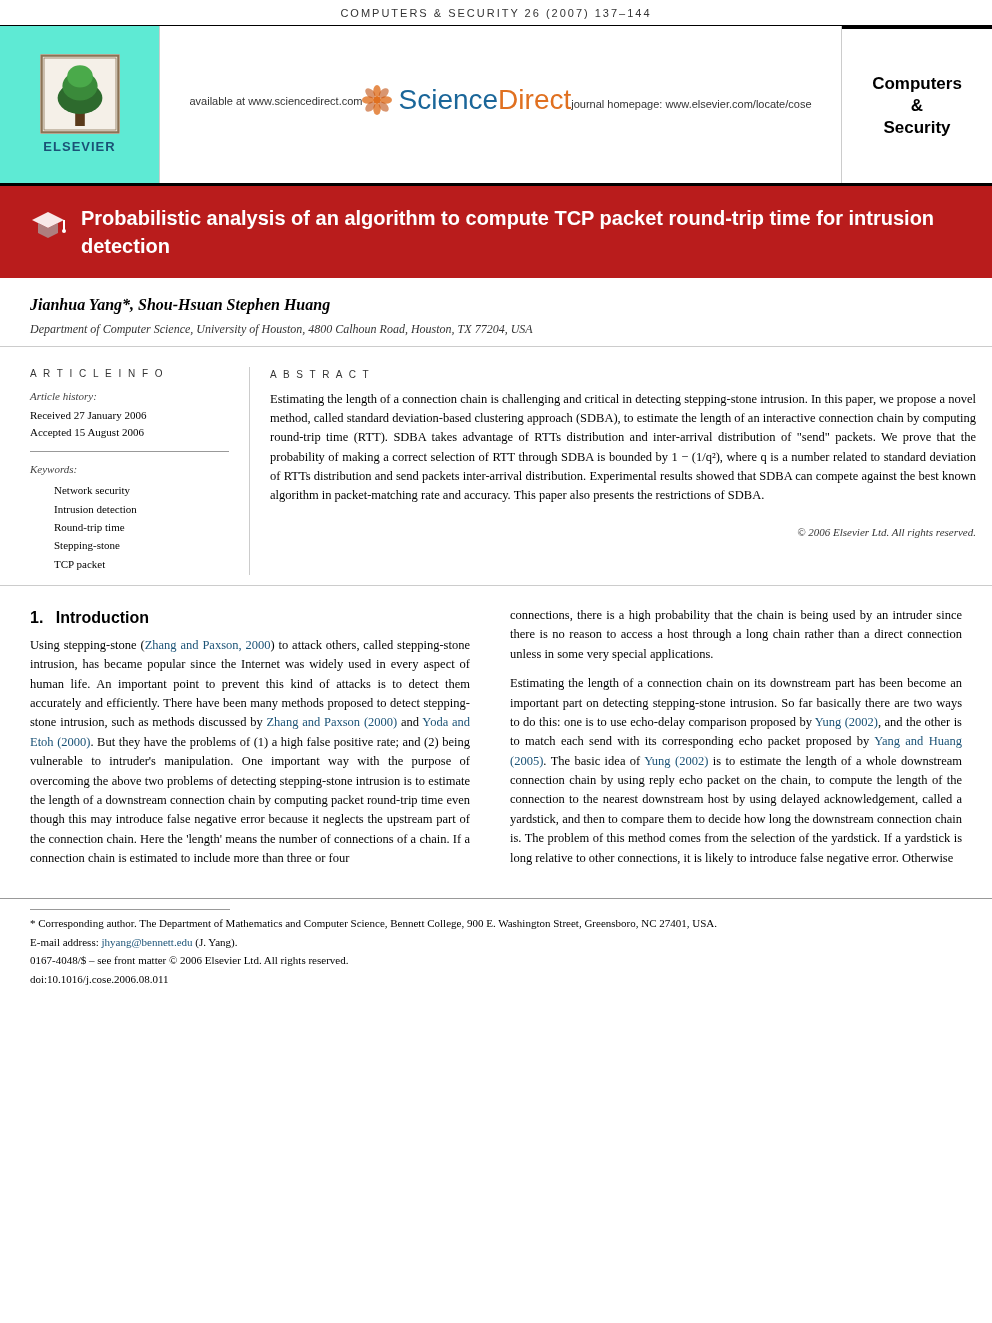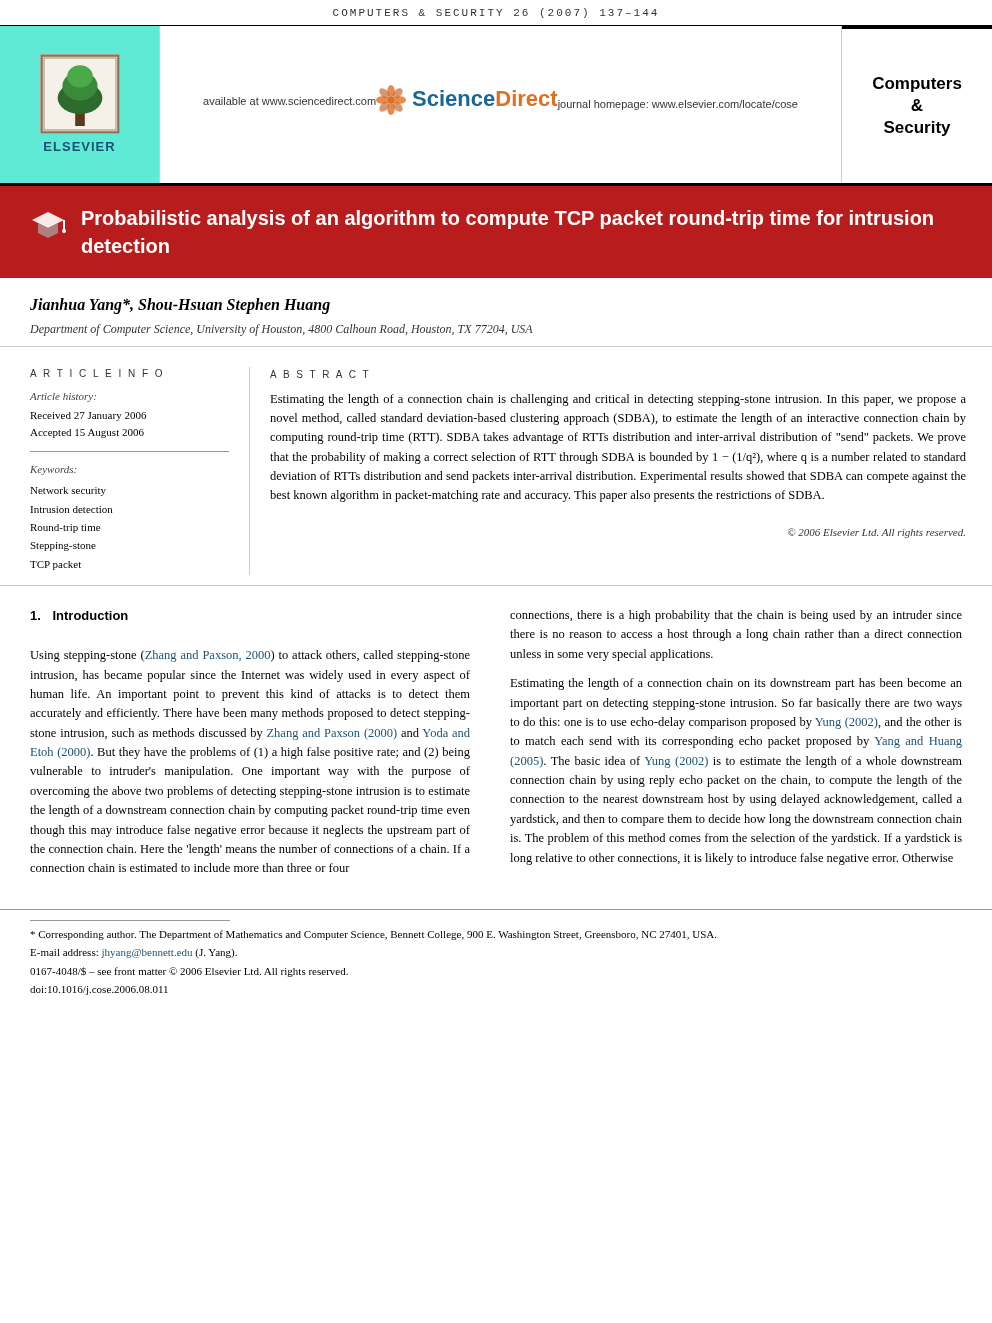--- a/index.html
+++ b/index.html
@@ -13,21 +13,21 @@
       line-height: 1.4;
     }
 
     
     .top-bar {
       text-align: center;
       font-size: 11px;
       letter-spacing: 2px;
       padding: 6px 0 4px 0;
       border-bottom: 1px solid #000;
-      font-family: Liberation Mono, monospace;
+      font-family: Liberation Sans, sans-serif;
       color: #333;
     }
 
     .header-section {
       display: flex;
       align-items: stretch;
       border-bottom: 3px solid #000;
       min-height: 160px;
     }
 
@@ -75,24 +75,24 @@
     }
 
     .sciencedirect-logo {
       display: flex;
       align-items: center;
       gap: 6px;
       margin-bottom: 10px;
     }
 
     .sd-text {
-      font-size: 22px;
+      font-size: 28px;
       color: #e07020;
       font-family: Arial, sans-serif;
-      font-weight: bold;
+      font-weight: normal;
     }
 
     .sd-text span {
       color: #1a6699;
     }
 
     .journal-homepage {
       font-size: 11px;
       color: #333;
       font-family: Arial, sans-serif;
@@ -156,21 +156,21 @@
     .affiliation-line {
       font-size: 12px;
       font-style: italic;
       color: #333;
     }
 
     
     .two-col-section {
       display: flex;
       gap: 0;
-      padding: 20px 26px 10px 30px;
+      padding: 20px 16px 10px 30px;
       border-bottom: 1px solid #ccc;
     }
 
     .left-col {
       width: 220px;
       min-width: 220px;
       padding-right: 20px;
       border-right: 1px solid #ccc;
       font-size: 12px;
     }
@@ -213,20 +213,21 @@
     .keywords-label {
       font-style: italic;
       font-size: 11px;
       margin-bottom: 6px;
       color: #444;
     }
 
     .keyword-item {
       font-size: 11px;
       margin-bottom: 3px;
+      margin-left: 24px;
     }
 
     .copyright-line {
       text-align: right;
       font-size: 11px;
       color: #333;
       padding-top: 8px;
       font-style: italic;
     }
 
@@ -248,23 +249,23 @@
 
     .content-right {
       flex: 1;
       padding-left: 20px;
       font-size: 12.5px;
       line-height: 1.55;
       text-align: justify;
     }
 
     .section-heading {
-      font-size: 13px;
+      font-size: 16px;
       font-weight: bold;
-      margin-bottom: 20px;
+      margin-bottom: 5px;
       font-family: Arial, sans-serif;
     }
 
     .section-number {
       margin-right: 8px;
     }
 
     .para {
       margin-bottom: 10px;
       font-size: 12.5px;

